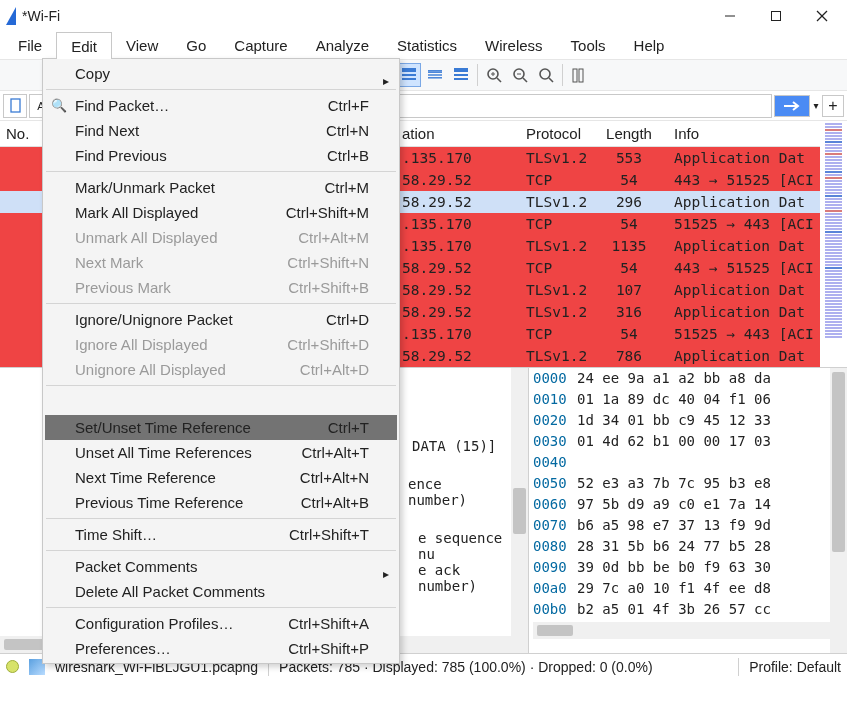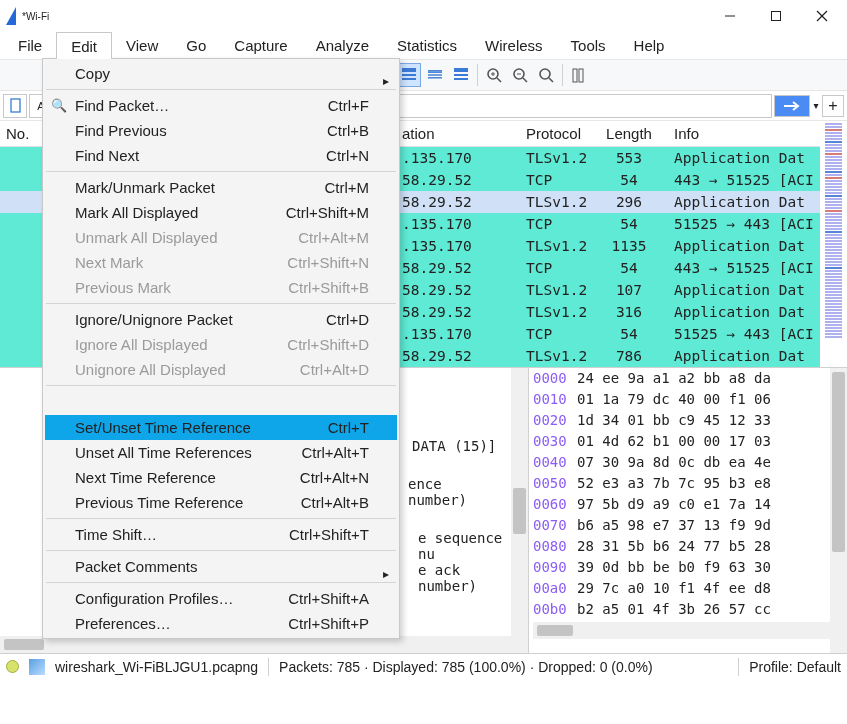--- a/index.html
+++ b/index.html
@@ -1,20 +1,20 @@
 <!DOCTYPE html>
 <html><head>
 <meta charset="utf-8">
 <style>
   * { box-sizing: border-box; }
   html, body { margin:0; padding:0; width:847px; height:724px; font-family: "Segoe UI", Arial, sans-serif; font-size:15px; color:#222; background:#fff; overflow:hidden; }
   
   .titlebar { height:32px; display:flex; align-items:center; padding:0 2px 0 6px; }
   .titlebar .fin { width:0; height:0; border-left:10px solid transparent; border-right:0 solid transparent; border-bottom:18px solid #2569d6; margin-right:6px; }
-  .titlebar .title { flex:1; font-size:10px; }
+  .titlebar .title { flex:1; font-size:14px; }
   .winbtns { display:flex; }
   .winbtn { width:46px; height:30px; display:flex; align-items:center; justify-content:center; font-size:13px; color:#333; }
   
   .menubar { height:27px; display:flex; align-items:stretch; padding:0 4px; font-size:15px; }
   .menubar .mitem { padding:3px 14px; display:flex; align-items:center; }
   .menubar .mitem.open { background:#fff; border:1px solid #c8c8c8; border-bottom:none; position:relative; z-index:20; }
   
   .toolbar { height:32px; border-top:1px solid #e6e6e6; border-bottom:1px solid #e6e6e6; background:#f7f8f9; display:flex; align-items:center; padding:0 4px; gap:2px; }
   .tbtn { width:24px; height:24px; border:1px solid transparent; display:flex; align-items:center; justify-content:center; background:transparent; }
   .tbtn.sel { background:#cfe4ff; border:1px solid #7aa8e6; }
@@ -31,41 +31,41 @@
   
   .packet-area { display:flex; }
   .packet-table { flex:1; }
   .phead { display:flex; height:26px; border-bottom:1px solid #e0e0e0; background:#fff; font-size:15px; align-items:center; }
   .phead div, .prow div.cell { padding:2px 6px; white-space:nowrap; overflow:hidden; }
   .c-no { width:44px; } 
   .c-dst { width:118px; padding-left:0!important; }
   .c-proto { width:80px; }
   .c-len { width:58px; text-align:center; }
   .c-info { flex:1;margin-left:10px; }
-  .prow { display:flex; height:22px; align-items:center; font-family: "Consolas","Menlo",monospace; font-size:14.5px; background:#5eead4; }
+  .prow { display:flex; height:22px; align-items:center; font-family: "Consolas","Menlo",monospace; font-size:14.5px; background:#ef4444; }
   .prow.sel { background:#cfe0f7; }
   .markcol { width:28px; background:#fff; display:flex; flex-direction:column; gap:1px; padding:2px 5px; }
   .markcol .mk { height:2px; background:#aeb0ef; }
   .markcol .mk.r { background:#d97b7b; }
   .markcol .mk.b { background:#5a84d8; }
   
   .dropdown { position:absolute; left:42px; top:58px; width:358px; background:#f4f4f4; border:1px solid #c8c8c8; box-shadow:3px 3px 6px rgba(0,0,0,.18); z-index:19; padding:2px; }
   .dropdown .dline { display:flex; align-items:center; height:25px; padding:0 28px 0 30px; font-size:15px; position:relative; }
   .dropdown .dline.disabled { color:#9a9a9a; }
-  .dropdown .dline.hover { background:#0ea5e9;margin-top:29px; }
+  .dropdown .dline.hover { background:#737373;margin-top:29px; }
   .dropdown .dline .sc { margin-left:auto; }
   .dropdown .dline .sub::after { content:"▸"; position:absolute; right:8px; font-size:12px;}
   .dropdown hr { border:none; border-top:1px solid #d4d4d4; margin:3px 1px; }
   .dropdown .iconbox { position:absolute; left:4px; width:20px; text-align:center; font-size:13px; color:#555;}
   
   .lower { display:flex; height:286px; border-top:1px solid #d0d0d0; }
   .details { flex:1; overflow:hidden; font-family:"Consolas",monospace; font-size:14px; padding:4px 2px; position:relative; }
   .hex { width:302px; border-left:1px solid #d0d0d0; font-family:"Consolas",monospace; font-size:14px; overflow:hidden; padding:2px 0 0 4px; }
   .hex .hrow { display:flex; height:21px; }
-  .hex .off { color:#8b5cf6; width:44px; }
+  .hex .off { color:#0369a1; width:44px; }
   .vscroll { width:17px; background:#f0f0f0; position:relative; }
   .vscroll .thumb { position:absolute; left:2px; right:2px; background:#c4c4c4; border-radius:2px; }
   .hscroll { height:17px; background:#f0f0f0; display:flex; align-items:center; }
   .hscroll .hthumb { height:11px; background:#c4c4c4; border-radius:2px; margin-left:4px; }
   
   .status { height:26px; border-top:1px solid #d0d0d0; display:flex; align-items:center; font-size:14px; padding:0 6px; gap:10px; }
   .status .dot { width:13px; height:13px; border-radius:50%; background:#d7e36a; border:1px solid #9fae3a;}
   .status .hl { width:16px; height:16px; background:linear-gradient(135deg,#5aa0e0,#b9dcff); }
   .status .sep { width:1px; height:18px; background:#d0d0d0; }
   svg { display:block; }
@@ -359,33 +359,32 @@
       <div class="thumb" style="top:120px;height:46px"></div>
     </div>
   <div class="hex">
     <div id="hexrows">
         <div class="hrow">
           <span class="off">0000</span>
           <span>24 ee 9a a1 a2 bb a8 da</span>
         </div>
         <div class="hrow">
           <span class="off">0010</span>
-          <span>01 1a 79 dc 40 00 f1 06</span>
+          <span>01 1a 89 dc 40 04 f1 06</span>
         </div>
         <div class="hrow">
           <span class="off">0020</span>
           <span>1d 34 01 bb c9 45 12 33</span>
         </div>
         <div class="hrow">
           <span class="off">0030</span>
           <span>01 4d 62 b1 00 00 17 03</span>
         </div>
         <div class="hrow">
           <span class="off">0040</span>
-          <span>07 30 9a 8d 0c db ea 4e</span>
         </div>
         <div class="hrow">
           <span class="off">0050</span>
           <span>52 e3 a3 7b 7c 95 b3 e8</span>
         </div>
         <div class="hrow">
           <span class="off">0060</span>
           <span>97 5b d9 a9 c0 e1 7a 14</span>
         </div>
         <div class="hrow">
@@ -433,26 +432,26 @@
       <span>Copy</span>
       <span class="sub"></span>
     </div>
   <hr>
   <div class="dline">
       <span class="iconbox">🔍</span>
       <span>Find Packet…</span>
       <span class="sc">Ctrl+F</span>
     </div>
   <div class="dline">
+      <span>Find Next</span>
+      <span class="sc">Ctrl+N</span>
+    </div>
+  <div class="dline">
       <span>Find Previous</span>
       <span class="sc">Ctrl+B</span>
-    </div>
-  <div class="dline">
-      <span>Find Next</span>
-      <span class="sc">Ctrl+N</span>
     </div>
   <hr>
   <div class="dline">
       <span>Mark/Unmark Packet</span>
       <span class="sc">Ctrl+M</span>
     </div>
   <div class="dline">
       <span>Mark All Displayed</span>
       <span class="sc">Ctrl+Shift+M</span>
     </div>
@@ -501,20 +500,23 @@
   <hr>
   <div class="dline">
       <span>Time Shift…</span>
       <span class="sc">Ctrl+Shift+T</span>
     </div>
   <hr>
   <div class="dline">
       <span>Packet Comments</span>
       <span class="sub"></span>
     </div>
+  <div class="dline">
+      <span>Delete All Packet Comments</span>
+    </div>
   <hr>
   <div class="dline">
       <span>Configuration Profiles…</span>
       <span class="sc">Ctrl+Shift+A</span>
     </div>
   <div class="dline">
       <span>Preferences…</span>
       <span class="sc">Ctrl+Shift+P</span>
     </div>
 </div>

